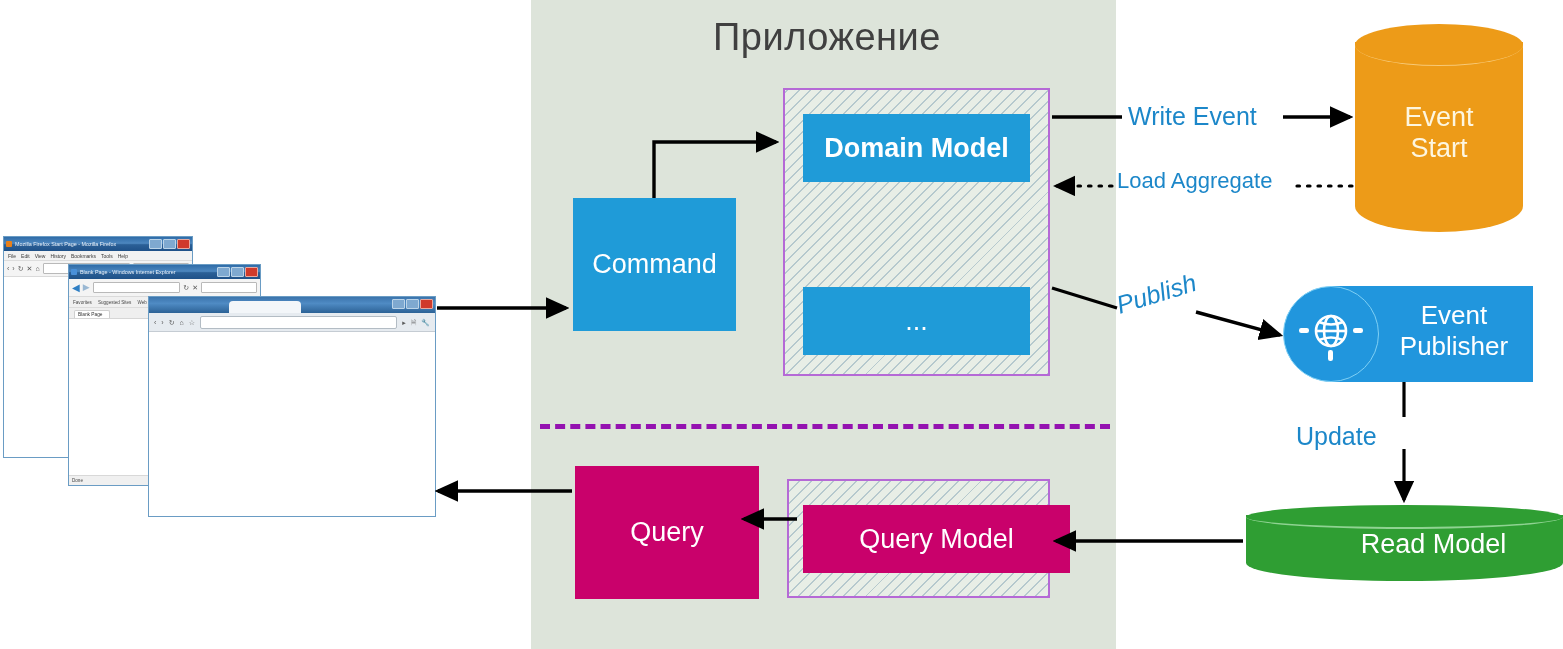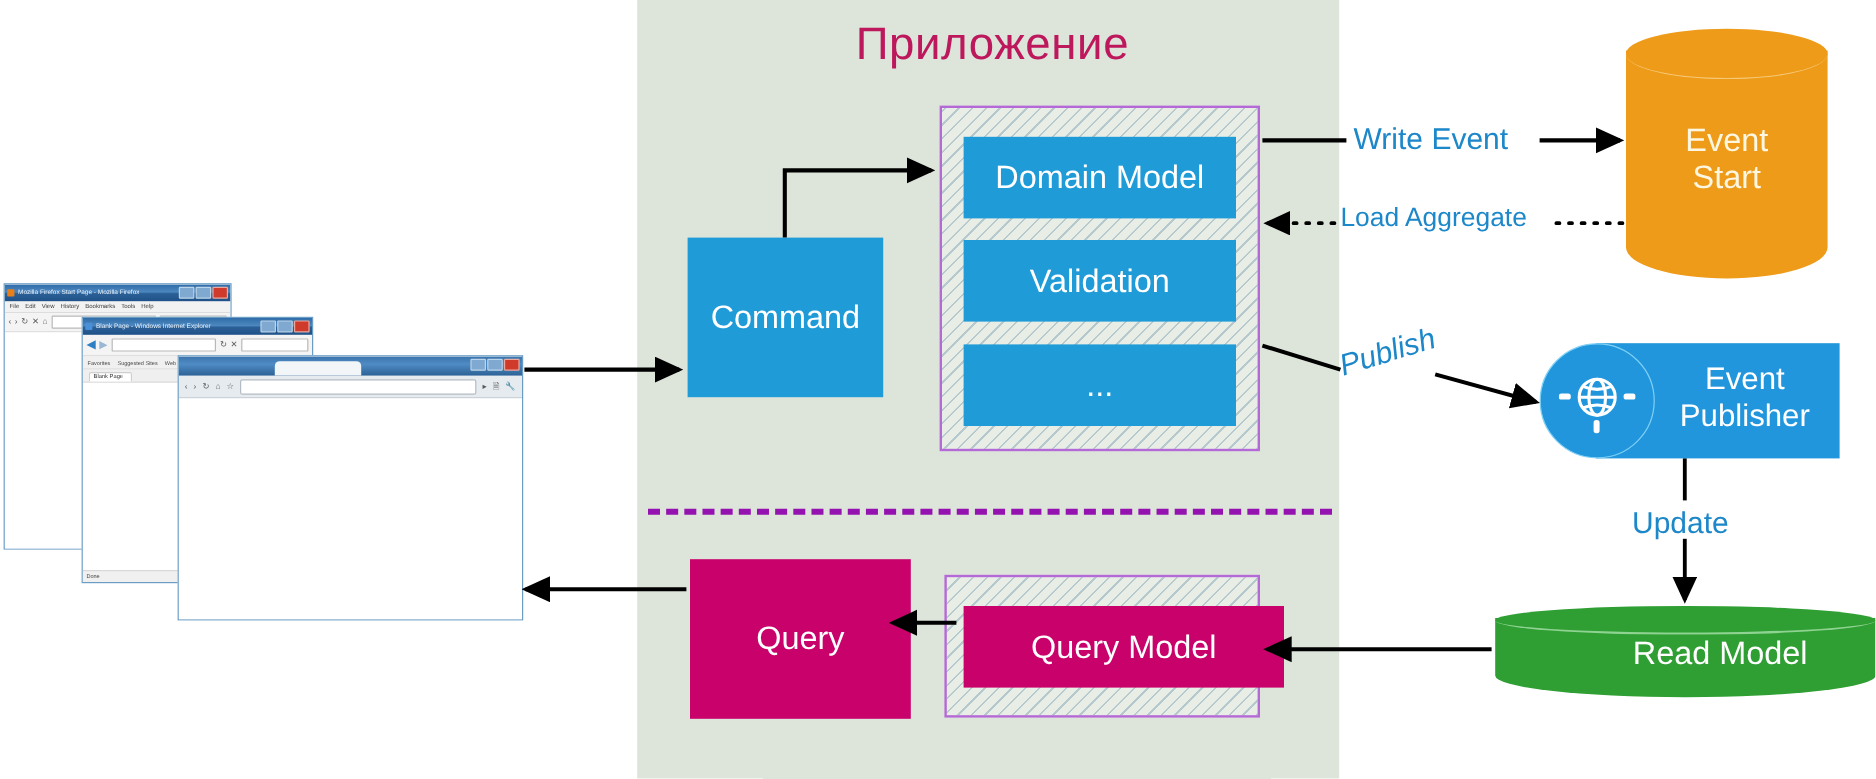--- a/index.html
+++ b/index.html
@@ -27,21 +27,21 @@
     height: 649px;
     background: #dde4da;
   }
   #app-title {
     position: absolute;
     left: 531px;
     top: 16px;
     width: 592px;
     text-align: center;
     font-size: 38px;
-    color: #be185d;
+    color: #404040;
     letter-spacing: 0.5px;
     white-space: nowrap;
   }
 
   
   #cqrs-divider {
     position: absolute;
     left: 540px;
     top: 424px;
     width: 570px;
@@ -72,21 +72,21 @@
     align-items: center;
     justify-content: center;
     color: #ffffff;
     box-sizing: border-box;
     text-align: center;
     line-height: 1.12;
   }
   .blue-box  { background: #1f9bd8; }
   .pink-box  { background: #c9016b; }
 
-  #domain-model { left: 803px; top: 114px;  width: 227px; height: 68px;  font-size: 27px; }
+  #domain-model { left: 803px; top: 114px;  width: 227px; height: 68px;  font-size: 27px; font-weight: bold; }
   #validation   { left: 803px; top: 200px;  width: 227px; height: 68px;  font-size: 27px; }
   #etc-box      { left: 803px; top: 287px;  width: 227px; height: 68px;  font-size: 27px; }
   #command-box  { left: 573px; top: 198px;  width: 163px; height: 133px; font-size: 27px; }
   #query-box    { left: 575px; top: 466px;  width: 184px; height: 133px; font-size: 27px; }
   #query-model  { left: 803px; top: 505px;  width: 267px; height: 68px;  font-size: 27px; }
 
   
   #event-store {
     position: absolute;
     left: 1355px; top: 24px; width: 168px; height: 208px;
@@ -154,21 +154,21 @@
   
   .conn-label {
     position: absolute;
     color: #1c87c9;
     font-size: 25px;
     white-space: nowrap;
   }
   #label-write-event  { left: 1128px; top: 102px; }
   #label-load-agg     { left: 1117px; top: 168px; font-size: 22px; }
   #label-publish      { left: 1113px; top: 292px; font-style: italic; transform: rotate(-17deg); transform-origin: left top; }
-  #label-update       { left: 1360px; top: 422px; }
+  #label-update       { left: 1296px; top: 422px; }
 
   svg.overlay {
     position: absolute;
     left: 0; top: 0;
     width: 1563px; height: 649px;
     pointer-events: none;
   }
 
   
   .browser {
@@ -347,21 +347,20 @@
       <span class="glyph">🔧</span>
     </div>
     <div class="content-blank" style="height:100%;"></div>
   </div>
 
   <div class="hatch-box" id="write-container"></div>
   <div class="hatch-box" id="read-container"></div>
 
   <div class="node-box blue-box" id="command-box">Command</div>
   <div class="node-box blue-box" id="domain-model">Domain Model</div>
-  <div class="node-box blue-box" id="validation">Validation</div>
   <div class="node-box blue-box" id="etc-box">...</div>
   <div class="node-box pink-box" id="query-box">Query</div>
   <div class="node-box pink-box" id="query-model">Query Model</div>
 
   <div id="event-store">
     <div class="cyl-body"></div>
     <div class="cyl-top"></div>
     <div class="cyl-label">
       <div>Event</div>
       <div>Start</div>

